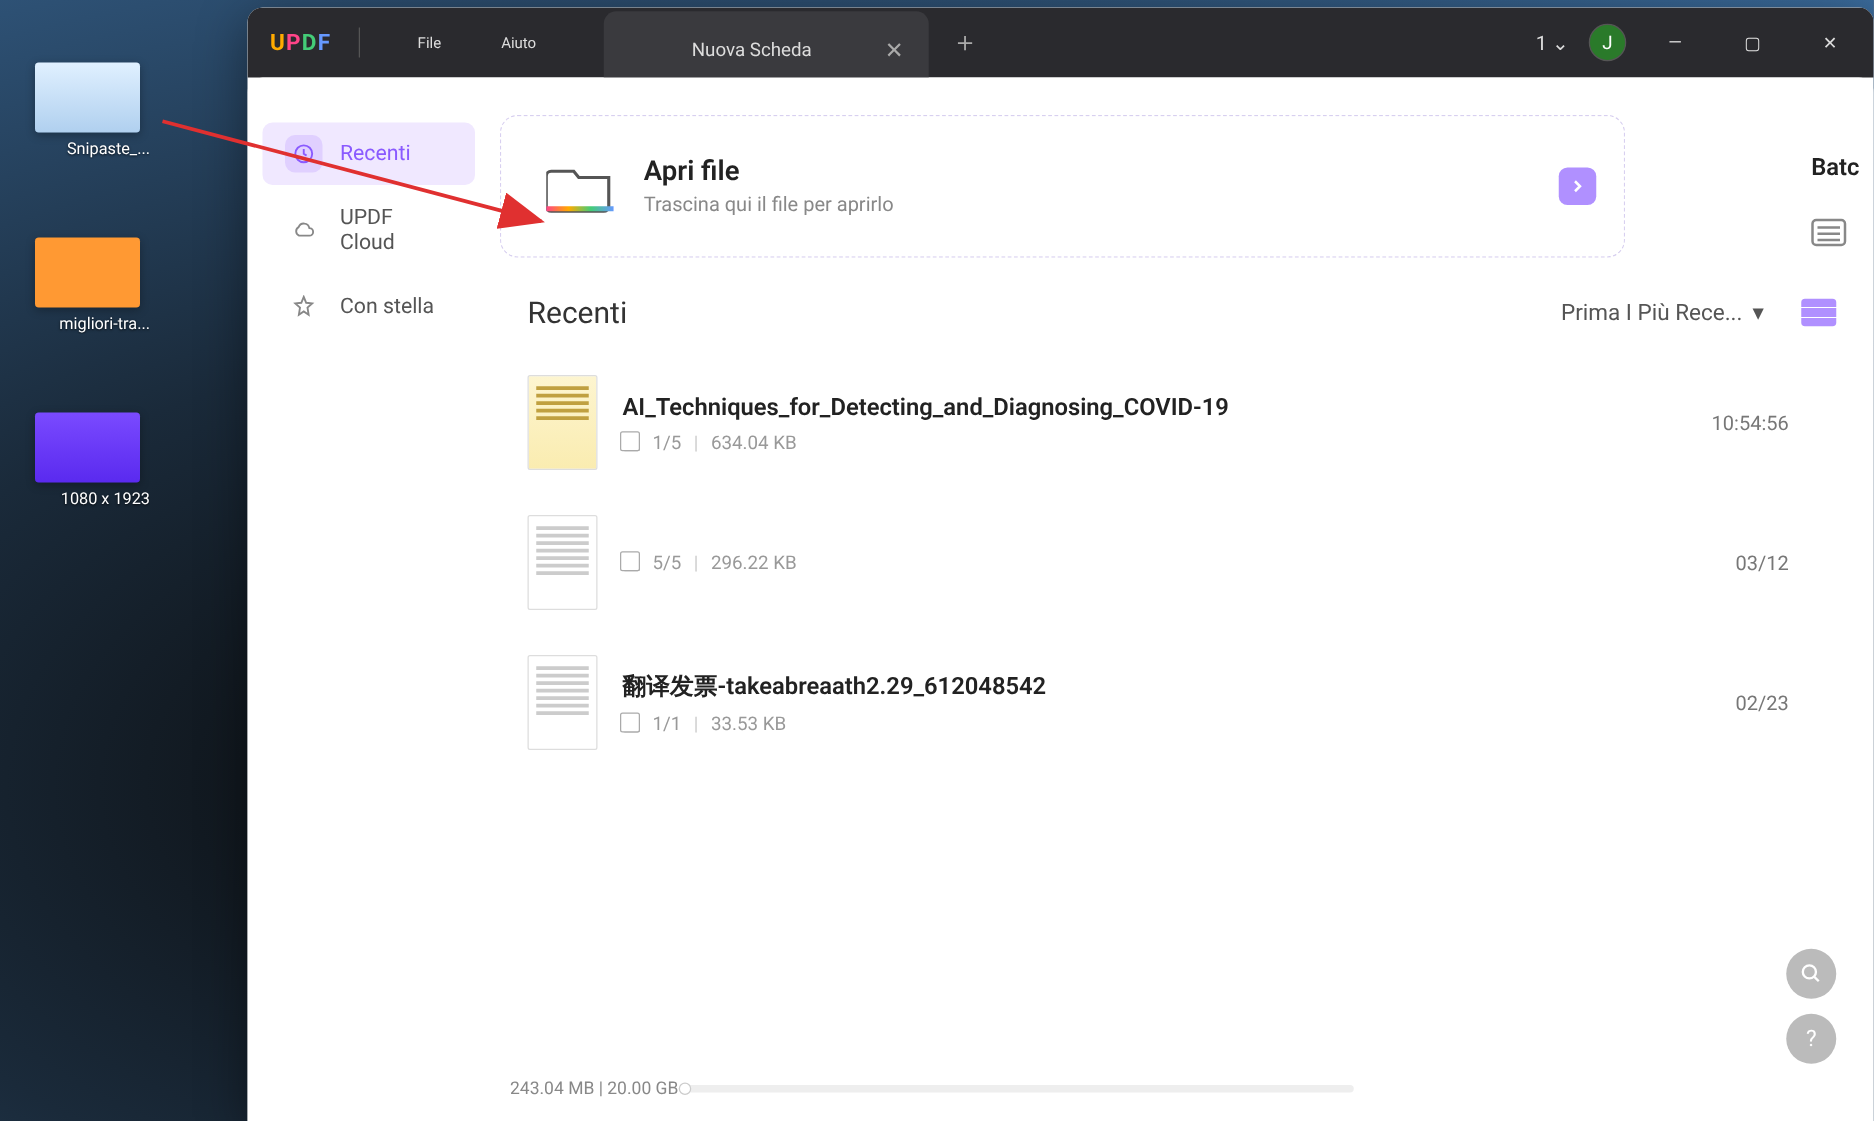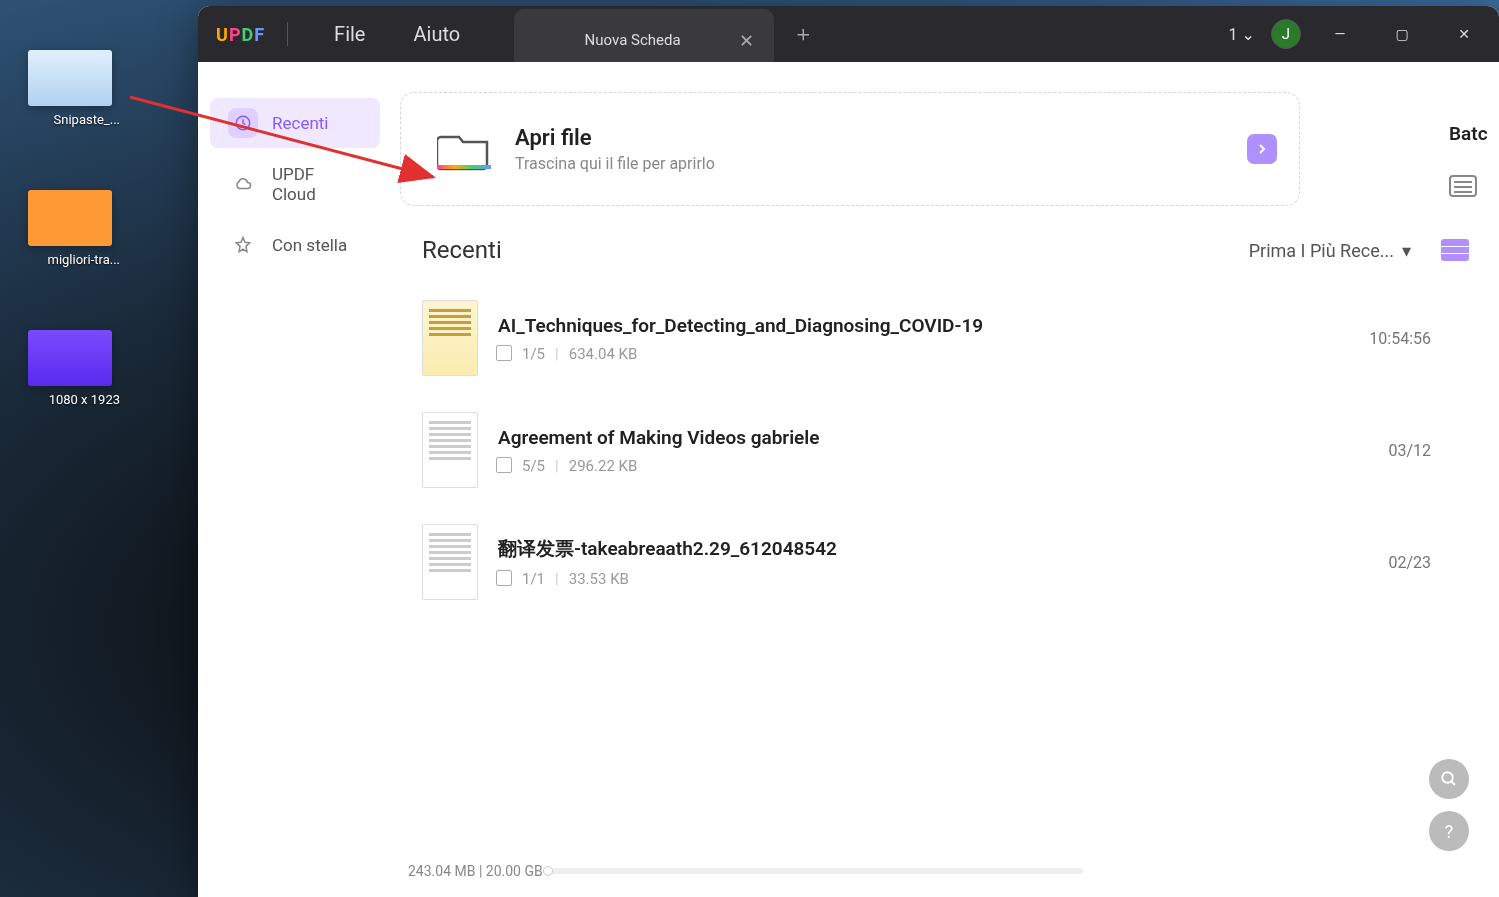--- a/index.html
+++ b/index.html
@@ -9,21 +9,21 @@
 .desktop-icon .thumb{width:84px;height:56px;margin:0 auto 6px;border-radius:3px;background:#fff;box-shadow:0 2px 8px rgba(0,0,0,.3)}
 .desktop-icon .label{color:#fff;font-size:13px;text-shadow:0 1px 2px rgba(0,0,0,.8);white-space:nowrap;overflow:hidden;text-overflow:ellipsis}
 .di1{left:20px;top:50px}.di1 .thumb{background:linear-gradient(#e0f0ff,#b0d0ef)}
 .di2{left:20px;top:190px}.di2 .thumb{background:#ff9933}
 .di3{left:20px;top:330px}.di3 .thumb{background:linear-gradient(#7a4aff,#5a2aef)}
 .app-window{position:absolute;left:198px;top:6px;right:0;bottom:0;background:#fff;border-radius:12px 12px 0 0;overflow:hidden;box-shadow:0 10px 40px rgba(0,0,0,.4)}
 .titlebar{height:56px;background:#2a2a2e;display:flex;align-items:center;color:#ddd}
 .logo{margin-left:18px;font-weight:700;font-size:18px;letter-spacing:1px}
 .logo .u{color:#ffaa00}.logo .p{color:#ff4488}.logo .d{color:#44cc77}.logo .f{color:#6699ff}
 .tb-divider{width:1px;height:24px;background:#555;margin:0 22px}
-.menu-item{font-size:20px;color:#ddd;padding:8px 24px;cursor:pointer}
+.menu-item{font-size:12px;color:#ddd;padding:8px 24px;cursor:pointer}
 .tab{display:flex;align-items:center;background:#3a3a3e;height:62px;margin-top:12px;border-radius:10px 10px 0 0;padding:0 16px;margin-left:30px;min-width:260px}
 .tab-title{color:#ddd;font-size:15px;flex:1;text-align:center}
 .tab-close{color:#aaa;font-size:18px;cursor:pointer;padding:0 4px}
 .tab-new{color:#aaa;font-size:22px;margin-left:18px;cursor:pointer}
 .tb-spacer{flex:1}
 .tb-account{display:flex;align-items:center;gap:16px;margin-right:12px}
 .acct-num{color:#ddd;font-size:16px;display:flex;align-items:center;gap:4px}
 .avatar{width:30px;height:30px;border-radius:50%;background:#2a7a2a;color:#fff;display:flex;align-items:center;justify-content:center;font-size:15px;border:1px solid #555}
 .win-btn{width:46px;height:32px;display:flex;align-items:center;justify-content:center;color:#ddd;cursor:pointer;font-size:14px}
 .content{position:absolute;top:56px;left:0;right:0;bottom:0;background:#fff;border-radius:12px 12px 0 0;display:flex}
@@ -192,21 +192,20 @@
         <span>1/5</span>
         <span class="meta-div">|</span>
         <span>634.04 KB</span>
       </div>
     </div>
     <div class="file-date">10:54:56</div>
           </div>
           <div class="file-row">
     <div class="file-thumb "></div>
     <div class="file-info">
-      <div class="file-name">Agreement of Making Videos gabriele</div>
       <div class="file-meta">
         <span class="page-ico"></span>
         <span>5/5</span>
         <span class="meta-div">|</span>
         <span>296.22 KB</span>
       </div>
     </div>
     <div class="file-date">03/12</div>
           </div>
           <div class="file-row">

